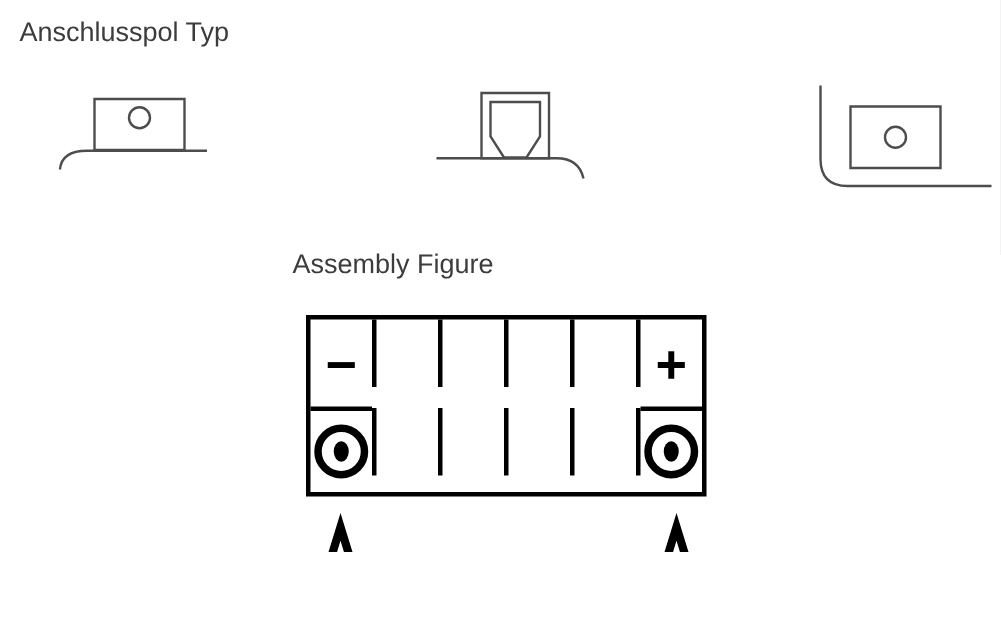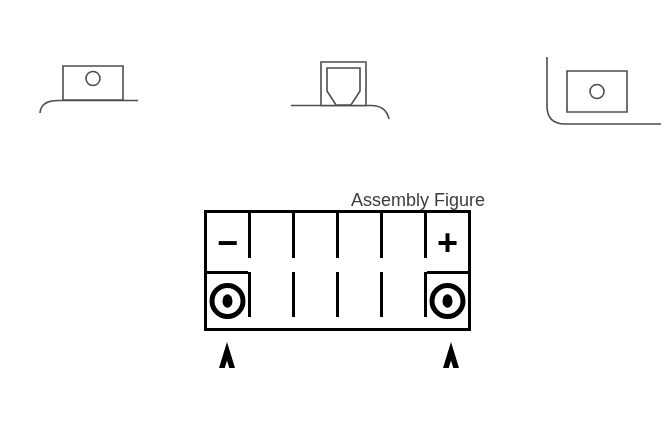--- a/index.html
+++ b/index.html
@@ -18,35 +18,36 @@
     overflow:hidden;
   }
   .section-title{
     position:absolute;
     color:var(--text);
     font-size:18px;
     line-height:1.2;
     white-space:nowrap;
   }
   .title-terminal{left:13px;top:11px;}
-  .title-assembly{left:195px;top:190px;width:290px;text-align:right;}
+  .title-assembly{left:195px;top:166px;width:290px;text-align:left;}
   .icon-svg{position:absolute;color:var(--icon_stroke);}
   .icon-svg *{vector-effect:non-scaling-stroke;}
   .battery-svg{position:absolute;left:195px;top:200px;color:var(--diagram_stroke);}
   .terminal-sign{
     font-family:"Liberation Sans","DejaVu Sans",sans-serif;
     font-size:36px;
     font-weight:700;
   }
 </style>
 </head>
 <body>
 
 <div class="page">
 
+  <div class="section-title title-terminal">Anschlusspol Typ</div>
 
   <svg class="icon-svg" style="left:30px;top:55px;" width="115" height="62" viewBox="0 0 115 62">
     <path d="M108 45.5 H28 Q11 45.5 10 58" fill="none" stroke="currentColor" stroke-width="1.6"></path>
     <rect x="33" y="11" width="60" height="34" fill="#ffffff" stroke="currentColor" stroke-width="1.6"></rect>
     <circle cx="63" cy="23.5" r="7" fill="none" stroke="currentColor" stroke-width="1.6"></circle>
   </svg>
 
   <svg class="icon-svg" style="left:285px;top:52px;" width="112" height="70" viewBox="0 0 112 70">
     <path d="M6 53.5 H86 Q101 53.5 104 67" fill="none" stroke="currentColor" stroke-width="1.6"></path>
     <rect x="36" y="10" width="45" height="43.5" fill="#ffffff" stroke="currentColor" stroke-width="1.6"></rect>

